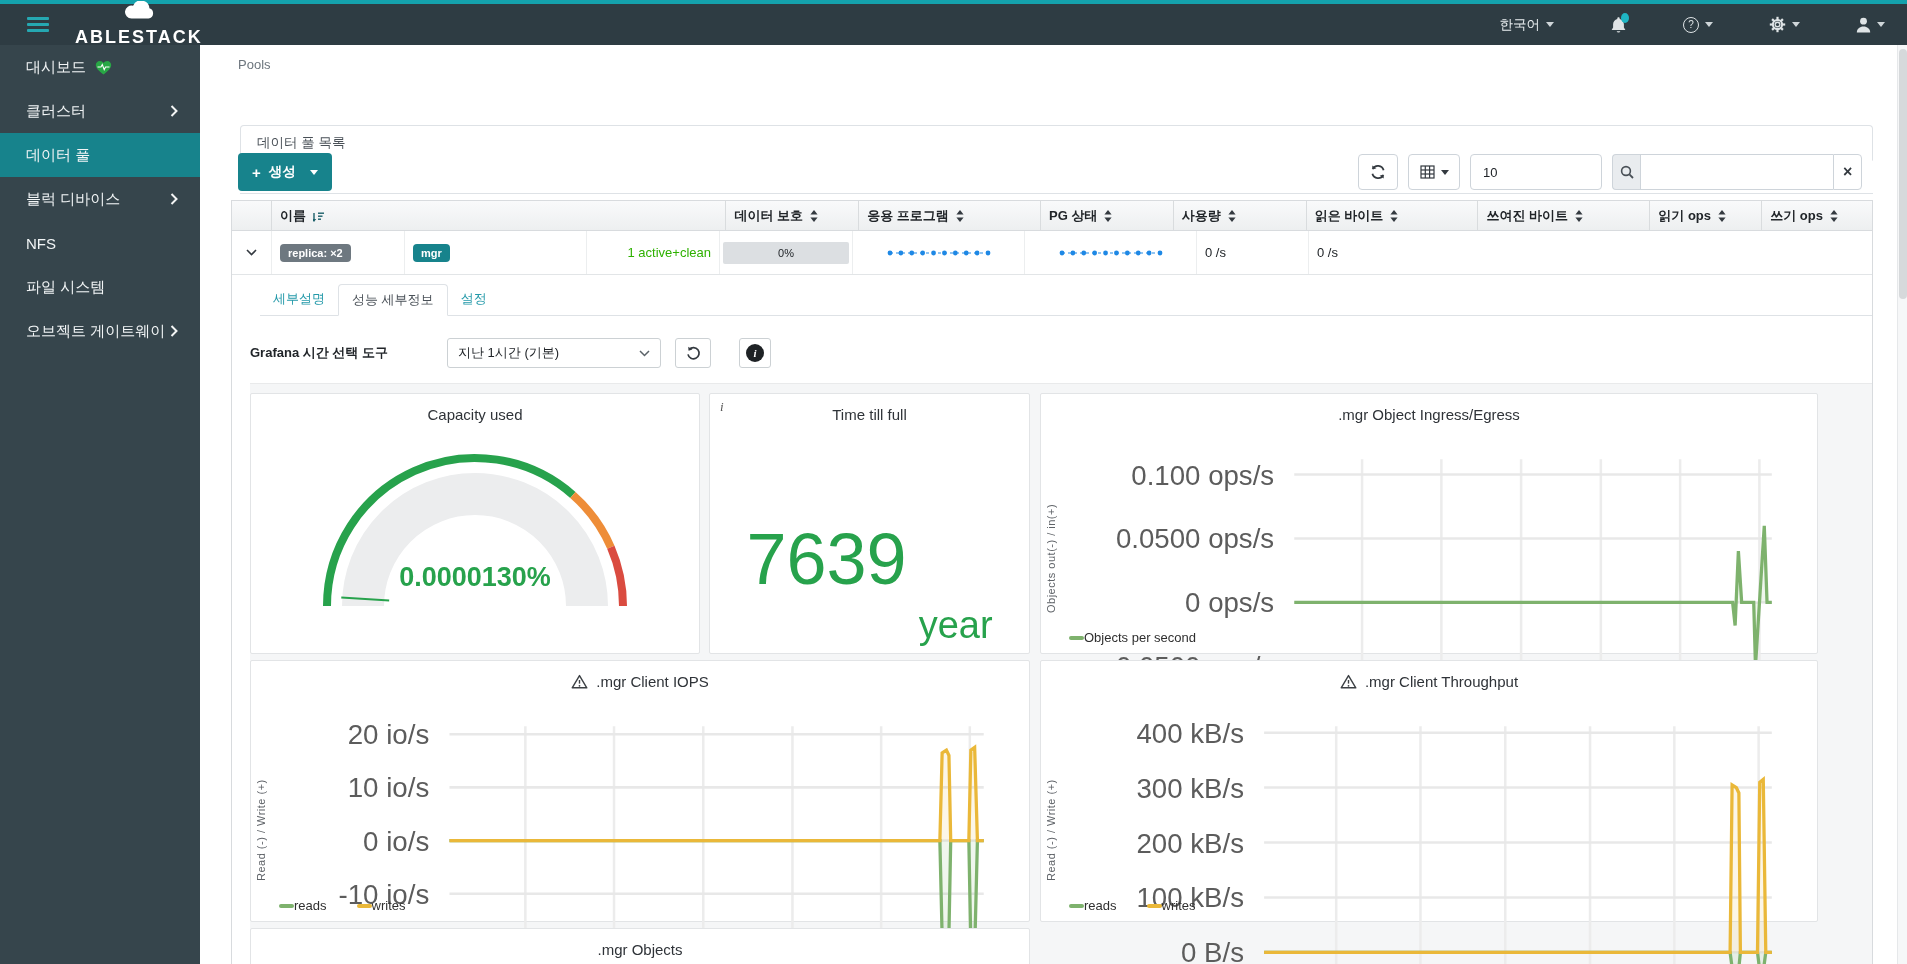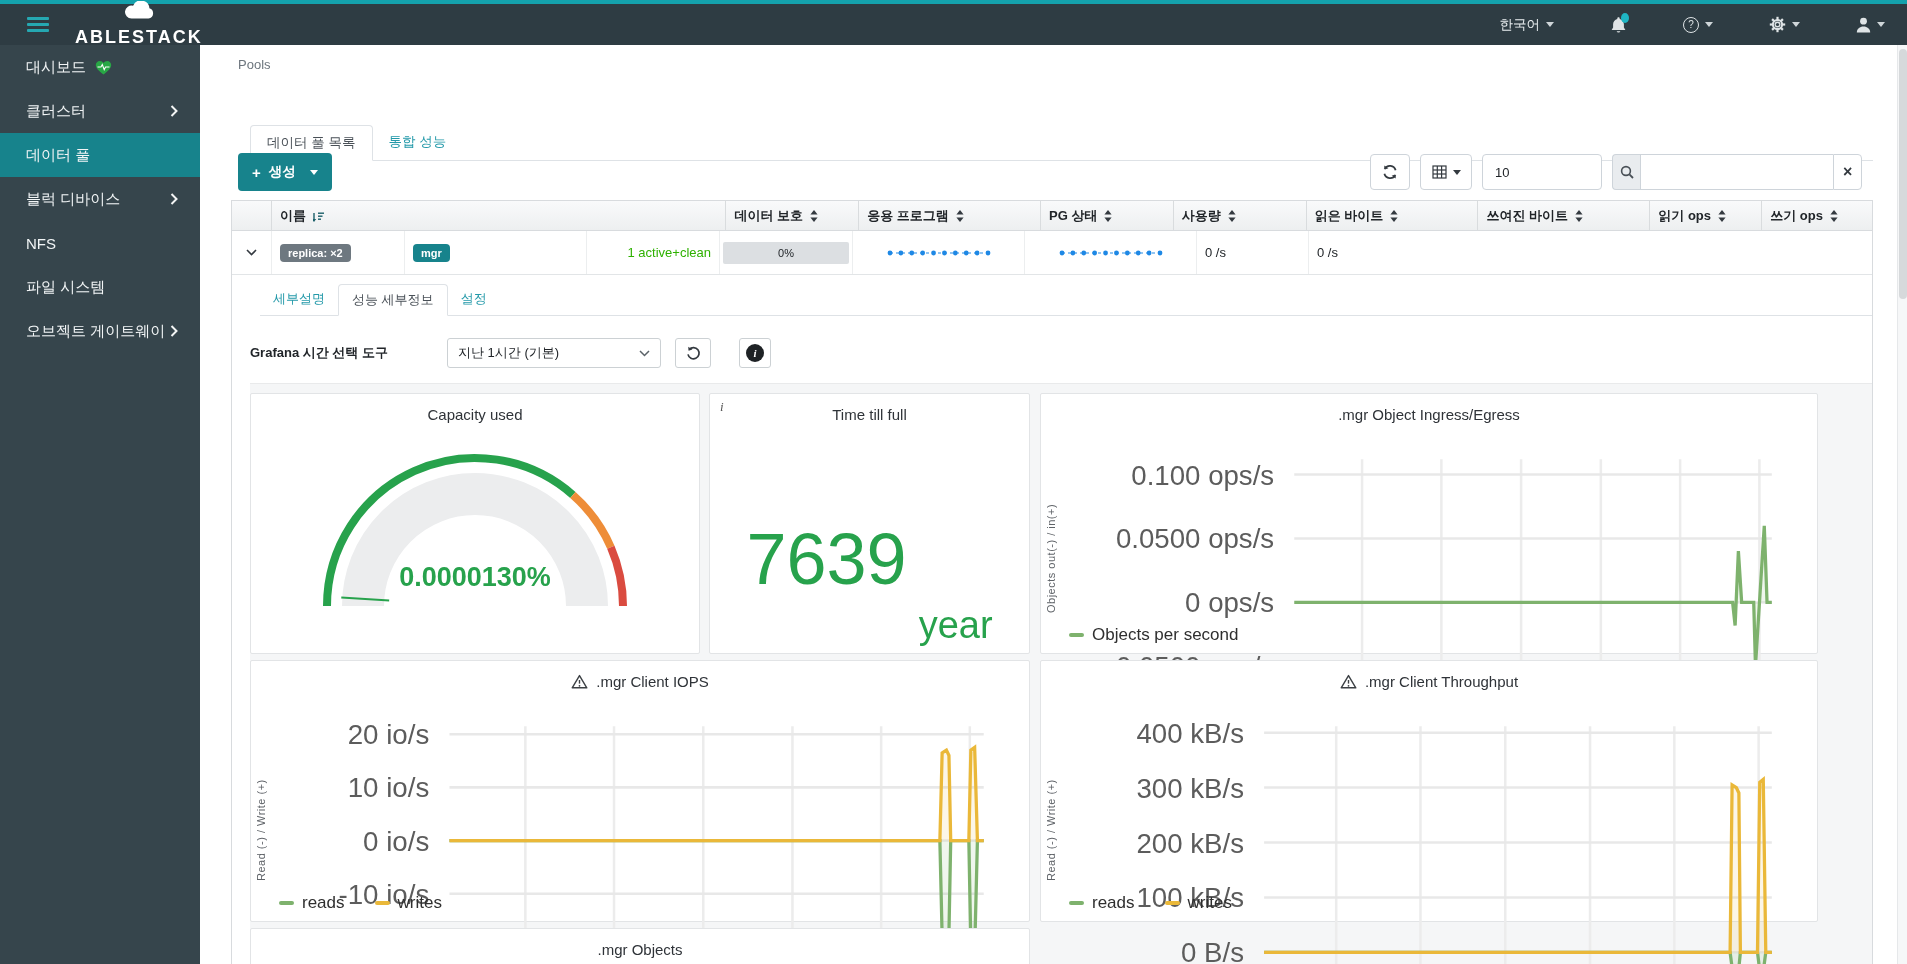--- a/index.html
+++ b/index.html
@@ -28,36 +28,36 @@
   .side-item { height:44px; display:flex; align-items:center; padding:0 22px 0 26px; color:#f2f5f6;
     font-size:15px; cursor:pointer; }
   .side-item.active { background:#17838c; }
   .side-item .grow { flex:1; }
   .side-chevron { opacity:.95; }
 
   
   .content { position:absolute; left:200px; top:45px; right:0; bottom:0; background:#fff;text-decoration:underline; }
   .breadcrumb { position:absolute; left:38px; top:12px; font-size:13px; color:#6c757d; }
 
-  .tabbar { position:absolute; left:50px; top:80px; right:34px; border-bottom:1px solid #dee2e6;
-    display:flex; }
+  .tabbar { position:absolute; left:40px; top:80px; right:34px; border-bottom:1px solid #dee2e6;
+    display:flex;flex-direction:column; }
   .tab { padding:8px 16px; font-size:13.5px; cursor:pointer; margin-bottom:-1px; }
   .tab.active { background:#fff; border:1px solid #dee2e6; border-bottom:1px solid #fff;
     border-radius:4px 4px 0 0; color:#495057; }
   .tab.link { color:#2399a9; }
 
   .toolbar { position:absolute; left:38px; top:108px; right:45px; height:38px; display:flex; align-items:center; }
   .btn-create { height:38px; background:#17838c; color:#fff; border:none; border-radius:4px;
     font-size:13.5px; font-weight:700; padding:0 14px; display:flex; align-items:center; gap:8px; cursor:pointer; }
   .btn-create .caret { border-top-color:#fff; margin-left:6px; }
   .plus { font-weight:700; font-size:15px; }
   .toolbar-right { margin-left:auto; display:flex; align-items:center; gap:10px; }
   .icon-btn { height:36px; background:#fff; border:1px solid #ced4da; border-radius:4px;
     display:flex; align-items:center; justify-content:center; gap:6px; cursor:pointer; }
-  .pagesize { width:120px; height:36px; border:1px solid #ced4da; border-radius:4px; font-size:13px;
+  .pagesize { width:132px; height:36px; border:1px solid #ced4da; border-radius:4px; font-size:13px;
     padding:0 12px; color:#212529; font-family:inherit; }
   .searchgroup { display:flex; height:36px; width:250px; }
   .search-prefix { width:36px; background:#e9ecef; border:1px solid #ced4da; border-right:none;
     border-radius:4px 0 0 4px; display:flex; align-items:center; justify-content:center; }
   .search-input { flex:1; border:1px solid #ced4da; border-right:none; font-size:13px; padding:0 8px;
     outline:none; font-family:inherit; }
   .search-clear { width:36px; background:#fff; border:1px solid #ced4da; border-radius:0 4px 4px 0;
     display:flex; align-items:center; justify-content:center; font-weight:700; color:#343a40; cursor:pointer; }
 
   
@@ -107,21 +107,21 @@
   .panel { position:absolute; background:#fff; border:1px solid #e2e4e6; border-radius:2px; }
   .panel-title { height:34px; display:flex; align-items:center; justify-content:center; gap:8px;
     font-size:15px; color:#2f3338; padding-top:6px; }
   .corner-i { position:absolute; left:10px; top:5px; font-size:13px; color:#555;
     font-family:"Liberation Serif","DejaVu Serif",serif; font-style:italic; }
   .chart-svg { position:absolute; left:12px; right:10px; top:40px; bottom:34px; }
   .ylabel { position:absolute; left:4px; top:40px; bottom:40px; display:flex; align-items:center;
     font-size:11px; color:#5f6368; letter-spacing:.5px;
     writing-mode:vertical-rl; transform:rotate(180deg); }
   .legend { position:absolute; left:28px; bottom:8px; display:flex; gap:30px; align-items:center; }
-  .legend-item { display:flex; align-items:center; gap:8px; font-size:17px; color:#2f2f2f;text-align:right; }
+  .legend-item { display:flex; align-items:center; font-size:13px; color:#2f2f2f;text-align:right; }
   .legend-swatch { width:15px; height:4px; border-radius:2px; }
   .stat-body { position:absolute; left:0; right:0; top:70px; bottom:0; display:flex;
     justify-content:center; align-items:center; gap:12px; }
   .stat-value { font-size:72px; font-weight:500; color:#27a24c; line-height:1; }
   .stat-unit { font-size:38px; font-weight:500; color:#27a24c; align-self:flex-end; padding-bottom:6px; }
   .gauge-wrap { position:absolute; left:0; right:0; top:40px; display:flex; justify-content:center; }
 
   
   .scrollbar { position:absolute; right:0; top:45px; bottom:0; width:10px; background:#f6f7f8;
     border-left:1px solid #e6e8ea; }

